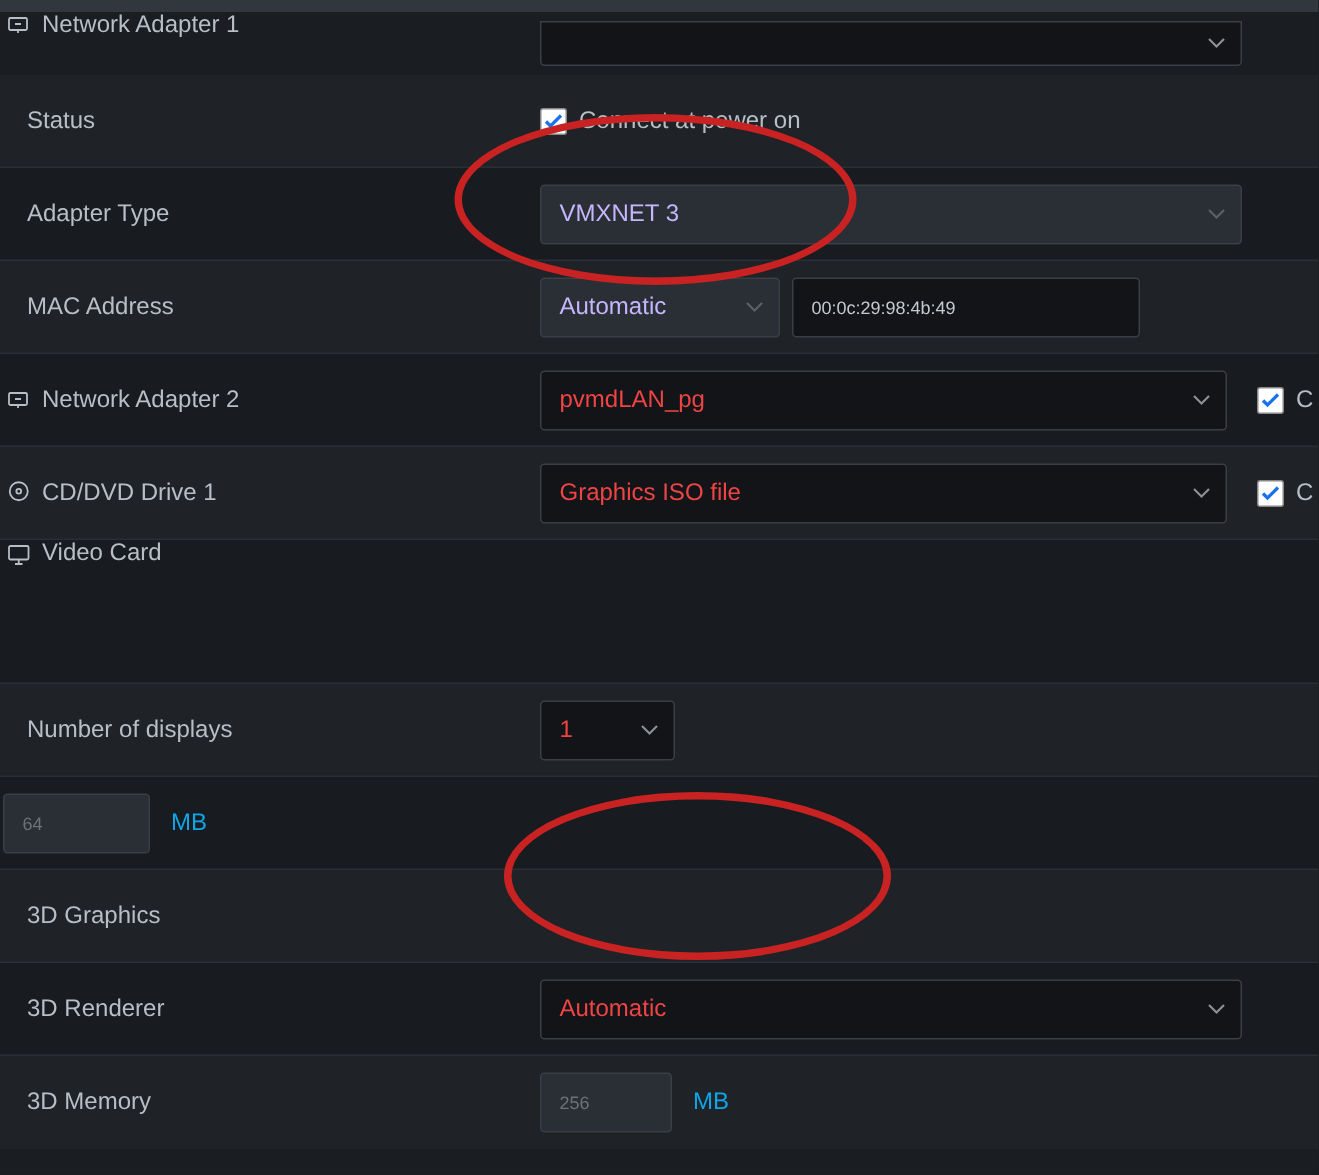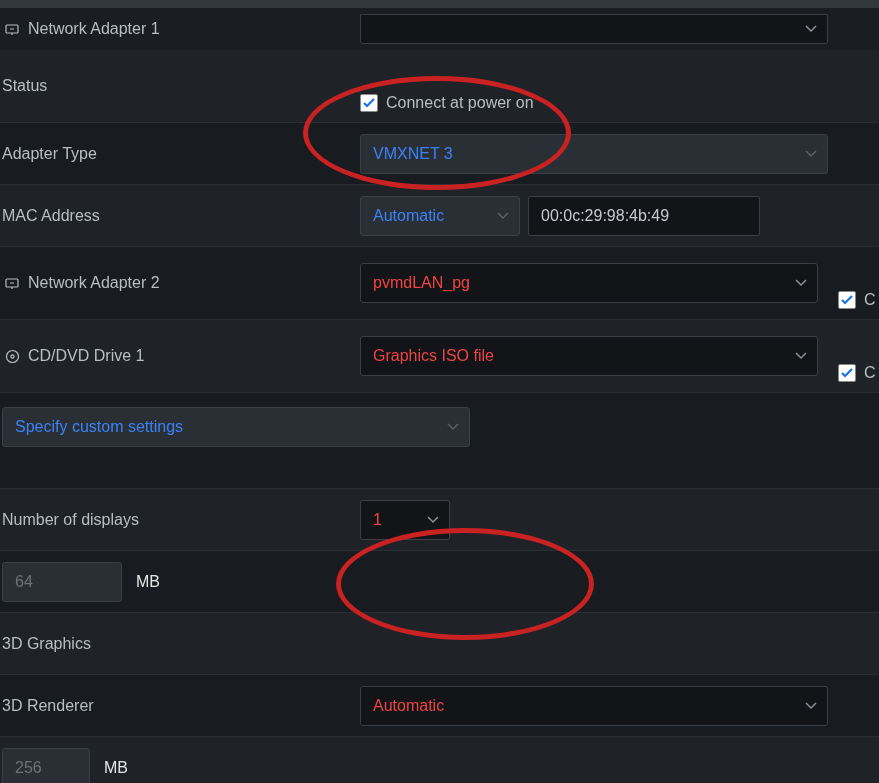--- a/index.html
+++ b/index.html
@@ -18,26 +18,25 @@
     align-items: center;
     border-bottom: 1px solid #2a2f35;
     min-height: 62px;
   }
   .row.alt { background: #1f2327; }
   .row.dark { background: #181b1f; }
   .label-cell {
     width: 358px;
     flex: 0 0 358px;
     display: flex;
-    align-items: center;
     padding: 0 12px 0 4px;
     gap: 8px;
     height: 100%;
   }
-  .label-cell.indent { padding-left: 2px; }
+  .label-cell.indent { padding-left: 18px; }
   .value-cell {
     flex: 1;
     display: flex;
     align-items: center;
     gap: 8px;
     padding: 10px 0 10px 2px;
     height: 100%;
   }
   .select {
     background: #121417;
@@ -46,21 +45,21 @@
     color: #ef4444;
     height: 40px;
     display: flex;
     align-items: center;
     padding: 0 12px;
     position: relative;
     cursor: pointer;
   }
   .select.disabled {
     background: #2a2f35;
-    color: #3b82f6;
+    color: #c4b5fd;
     border-color: #3a3f45;
     cursor: default;
   }
   .select.wide { width: 468px; }
   .select.wide2 { width: 458px; }
   .select.mid { width: 160px; }
   .select.sm { width: 90px; }
   .chevron {
     position: absolute;
     right: 10px;
@@ -71,33 +70,32 @@
     pointer-events: none;
   }
   .chevron svg { display:block; }
   .input {
     background: #121417;
     border: 1px solid #3a3f45;
     border-radius: 3px;
     color: #c4cad0;
     height: 40px;
     padding: 0 12px;
-    font-size: 16px;
+    font-size: 12px;
     font-family: inherit;
   }
   .input.disabled {
     background: #2a2f35;
     color: #6b7278;
     border-color: #3a3f45;
   }
   .checkbox-wrap {
     display: flex;
     align-items: flex-start;
     gap: 8px;
-    margin-top: 34px;
   }
   .checkbox {
     width: 18px;
     height: 18px;
     background: #ffffff;
     border: 1px solid #888;
     border-radius: 2px;
     display: flex;
     align-items: center;
     justify-content: center;
@@ -112,21 +110,21 @@
   .checkbox svg { display:block; }
   .icon-slot {
     width: 16px;
     height: 16px;
     flex-shrink: 0;
     display: flex;
     align-items: center;
     justify-content: center;
     color: #b8bec4;
   }
-  .unit { color: #e5e5e5; margin-left: 6px; }
+  .unit { color: #0ea5e9; margin-left: 6px; }
 
   .top-partial {
     height: 50px;
     background: #1a1d21;
     border-top: 8px solid #32373d;
     display: flex;
     align-items: center;
   }
   .top-partial .label-cell { height: 100%; }
   .top-partial .value-cell { height: 100%; }
@@ -284,29 +282,28 @@
         <svg width="14" height="14" viewBox="0 0 14 14">
             <path d="M2 7l3 3 7-7" stroke="#1a73e8" stroke-width="2.2" fill="none"></path>
           </svg>
       </div>
       <span>C</span>
     </div>
   </div>
 </div>
 
 <div class="row dark" style="min-height:96px;align-items:stretch">
-  <div class="value-cell" style="align-items:flex-start;padding-top:14px">
-    <div class="select disabled wide">
-      <span>Specify custom settings</span>
-      <span class="chevron">
-        <svg width="12" height="8" viewBox="0 0 12 8">
-            <path d="M1 1l5 5 5-5" stroke="#5a6066" stroke-width="1.5" fill="none"></path>
-          </svg>
-      </span>
-    </div>
+  <div class="label-cell" style="align-items:flex-end;padding-bottom:24px">
+    <span class="icon-slot">
+      <svg width="15" height="14" viewBox="0 0 15 14" fill="none" stroke="currentColor" stroke-width="1.2">
+        <rect x="1" y="1" width="13" height="9" rx="1"></rect>
+          <path d="M5 13h5M7.5 10v3"></path>
+      </svg>
+    </span>
+    <span>Video Card</span>
   </div>
 </div>
 
 <div class="row alt">
   <div class="label-cell indent">
     <span>Number of displays</span>
   </div>
   <div class="value-cell">
     <div class="select sm">
       <span>1</span>
@@ -314,21 +311,21 @@
         <svg width="12" height="8" viewBox="0 0 12 8">
             <path d="M1 1l5 5 5-5" stroke="#8a9096" stroke-width="1.5" fill="none"></path>
           </svg>
       </span>
     </div>
   </div>
 </div>
 
 <div class="row dark">
   <div class="value-cell">
-    <input class="input disabled" style="width: 120px;" disabled="" value="64">
+    <input class="input disabled" style="width: 98px;" disabled="" value="64">
     <span class="unit">MB</span>
   </div>
 </div>
 
 <div class="row alt">
   <div class="label-cell indent">
     <span>3D Graphics</span>
   </div>
 </div>
 
@@ -342,20 +339,23 @@
       <span class="chevron">
         <svg width="12" height="8" viewBox="0 0 12 8">
             <path d="M1 1l5 5 5-5" stroke="#8a9096" stroke-width="1.5" fill="none"></path>
           </svg>
       </span>
     </div>
   </div>
 </div>
 
 <div class="row alt" style="border-bottom:none">
+  <div class="label-cell indent">
+    <span>3D Memory</span>
+  </div>
   <div class="value-cell">
     <input class="input disabled" style="width: 88px;" disabled="" value="256">
     <span class="unit">MB</span>
   </div>
 </div>
 
 <div class="ellipse ell1"></div>
 <div class="ellipse ell2"></div>
 
 </body></html>

